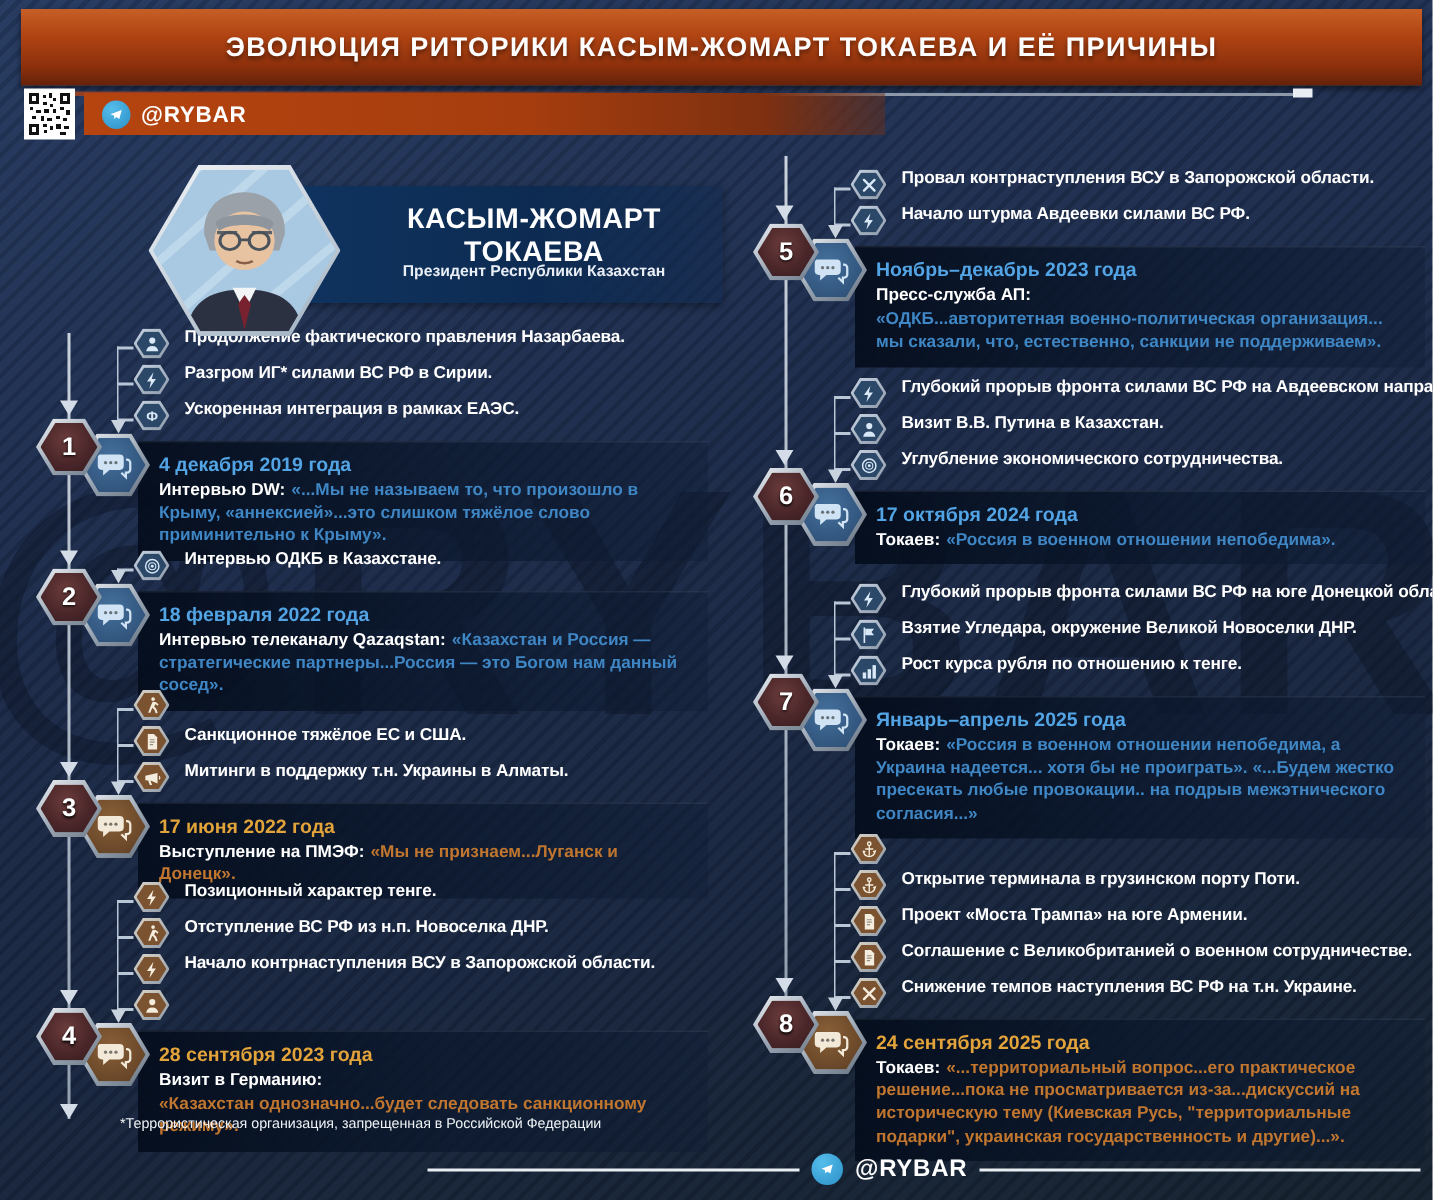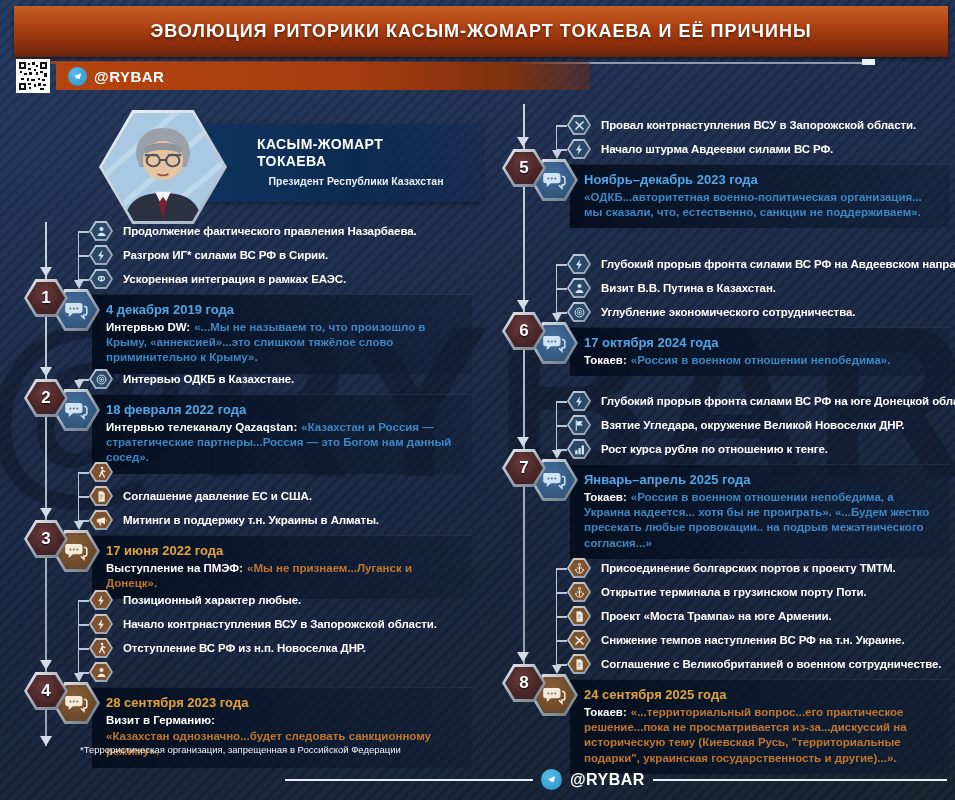--- a/index.html
+++ b/index.html
@@ -29,39 +29,39 @@
     display:flex;align-items:center;gap:7px;padding-left:12px;box-sizing:border-box;}
   .tg-badge{width:19px;height:19px;border-radius:50%;background:radial-gradient(circle at 35% 30%,#55bdea,#2b90c8);
     display:inline-flex;align-items:center;justify-content:center;flex:0 0 auto;}
   .tg-badge svg{width:11px;height:11px;}
   .channel-handle{color:#fff;font-weight:bold;font-size:15px;letter-spacing:.5px;}
   
   .hex-clip{clip-path:polygon(26% 0%,74% 0%,100% 50%,74% 100%,26% 100%,0% 50%);}
   .nameplate{position:absolute;left:170px;top:124px;width:312px;height:78px;z-index:2;
     background:linear-gradient(90deg,#0f3561 0%,#0d2b52 60%,rgba(13,40,78,.40) 100%);
     box-shadow:0 2px 5px rgba(0,0,0,.35);}
-  .pname{position:absolute;left:87px;right:10px;top:12px;color:#fff;
-    font-size:14px;font-weight:bold;line-height:1.18;letter-spacing:.4px;}
+  .pname{position:absolute;left:70px;right:10px;top:12px;text-align:center;color:#fff;
+    font-size:19px;font-weight:bold;line-height:1.18;letter-spacing:.4px;}
   .prole{position:absolute;left:70px;right:10px;top:51px;text-align:center;color:#e9eef5;
     font-size:10.5px;font-weight:bold;}
   .photo-hex{position:absolute;left:99px;top:110px;width:128px;height:114px;z-index:3;
     background:linear-gradient(150deg,#f2f5f8,#9fb0c0);filter:drop-shadow(0 3px 4px rgba(0,0,0,.4));}
   .photo-in{position:absolute;inset:3px;overflow:hidden;}
   .photo-in svg{width:100%;height:100%;display:block;}
   
   .watermark{position:absolute;left:-18px;top:278px;z-index:1;font-size:215px;font-weight:bold;
     letter-spacing:4px;white-space:nowrap;color:rgba(10,17,32,.40);user-select:none;}
   
   .tl-line{position:absolute;width:2px;background:linear-gradient(180deg,#dde4ec,#9fadbd);opacity:.9;z-index:1;}
   .tl-arrow{position:absolute;width:0;height:0;z-index:1;
     border-left:6px solid transparent;border-right:6px solid transparent;border-top:10px solid #d4dde7;}
   
   .timeline-section{position:absolute;width:447px;z-index:2;}
   .bullets{display:flex;flex-direction:column;padding-left:59px;}
-  .bullet-row{height:24px;display:flex;align-items:center;gap:10px;position:relative;}
+  .bullet-row{height:24px;display:flex;align-items:flex-start;gap:10px;position:relative;}
   .tick{position:absolute;left:-11px;top:50%;width:11px;height:1.5px;background:#b9c6d6;}
   .bullet-hex{position:relative;width:24px;height:20px;flex:0 0 auto;
     clip-path:polygon(26% 0%,74% 0%,100% 50%,74% 100%,26% 100%,0% 50%);
     background:linear-gradient(145deg,var(--ibord),#8e9aa9);display:flex;align-items:center;justify-content:center;}
   .bullet-hex::before{content:"";position:absolute;inset:2px;
     clip-path:polygon(26% 0%,74% 0%,100% 50%,74% 100%,26% 100%,0% 50%);background:var(--ifill);}
   .bullet-hex svg{position:relative;z-index:1;width:13px;height:13px;color:var(--iglyph);}
   .bullet-text{color:#fff;font-weight:bold;font-size:11.5px;letter-spacing:-.1px;white-space:nowrap;}
   .branch{position:absolute;left:48px;top:12px;width:0;border-left:1.5px solid #b9c6d6;}
   .branch-arrow{position:absolute;left:44px;width:0;height:0;
@@ -296,21 +296,21 @@
           </span>
   </div>
         <div class="bullet-row">
     <span class="tick"></span>
     <span class="bullet-hex">
             <svg viewBox="0 0 24 24">
               <path d="M6.5 2.5H14l4 4v15H6.5z" fill="currentColor"></path>
               <path d="M9 9.5h6M9 12.5h6M9 15.5h4" stroke="rgba(0,0,0,.4)" stroke-width="1.4"></path>
             </svg>
           </span>
-    <span class="bullet-text">Соглашение давление ЕС и США.</span>
+    <span class="bullet-text">Санкционное тяжёлое ЕС и США.</span>
   </div>
         <div class="bullet-row">
     <span class="tick"></span>
     <span class="bullet-hex">
             <svg viewBox="0 0 24 24">
               <path d="M3.5 9.5v5.5l3.5.5L9 21h2.8l-2-5.6 8.7 3.6V6z" fill="currentColor"></path>
               <path d="M20.5 10a3.2 3.2 0 0 1 0 4" stroke="currentColor" stroke-width="1.5" fill="none"></path>
             </svg>
           </span>
     <span class="bullet-text">Митинги в поддержку т.н. Украины в Алматы.</span>
@@ -339,45 +339,45 @@
   </section>
     <section class="timeline-section sec-bronze" style="left: 30px; top: 588px;">
     <div class="bullets">
         <div class="bullet-row">
     <span class="tick"></span>
     <span class="bullet-hex">
             <svg viewBox="0 0 24 24">
               <path d="M13.5 2 5.5 13.5h5L8.5 22l8-11.5h-5z" fill="currentColor"></path>
             </svg>
           </span>
-    <span class="bullet-text">Позиционный характер любые.</span>
-  </div>
-        <div class="bullet-row">
-    <span class="tick"></span>
-    <span class="bullet-hex">
-            <svg viewBox="0 0 24 24">
-              <path d="M13.5 2 5.5 13.5h5L8.5 22l8-11.5h-5z" fill="currentColor"></path>
-            </svg>
-          </span>
-    <span class="bullet-text">Начало контрнаступления ВСУ в Запорожской области.</span>
+    <span class="bullet-text">Позиционный характер тенге.</span>
   </div>
         <div class="bullet-row">
     <span class="tick"></span>
     <span class="bullet-hex">
             <svg viewBox="0 0 24 24">
               <circle cx="13" cy="3.8" r="2.3" fill="currentColor"></circle>
               <path d="M12.5 7 10 12.5 7 20.5h2.6l2.4-6 2.6 2.4 1.8 4.6 2.3-.9-2-5.1-2.3-2.2 1.4-3.4 2.7 2 1.2-1.7-3.5-2.7z" fill="currentColor"></path>
             </svg>
           </span>
     <span class="bullet-text">Отступление ВС РФ из н.п. Новоселка ДНР.</span>
   </div>
         <div class="bullet-row">
     <span class="tick"></span>
     <span class="bullet-hex">
             <svg viewBox="0 0 24 24">
+              <path d="M13.5 2 5.5 13.5h5L8.5 22l8-11.5h-5z" fill="currentColor"></path>
+            </svg>
+          </span>
+    <span class="bullet-text">Начало контрнаступления ВСУ в Запорожской области.</span>
+  </div>
+        <div class="bullet-row">
+    <span class="tick"></span>
+    <span class="bullet-hex">
+            <svg viewBox="0 0 24 24">
               <circle cx="12" cy="7.5" r="3.8" fill="currentColor"></circle>
               <path d="M4.5 20.5c.6-4.2 3.6-6.4 7.5-6.4s6.9 2.2 7.5 6.4z" fill="currentColor"></path>
             </svg>
           </span>
   </div>
       </div>
     <div class="branch" style="height: 73px;"></div>
     <div class="branch-arrow" style="top: 85px;"></div>
     <div class="quote-wrap">
       <div class="num-hex">
@@ -429,21 +429,21 @@
         <svg viewBox="0 0 24 24">
           <path d="M3 5.5h12.5a2.5 2.5 0 0 1 2.5 2.5v4.5a2.5 2.5 0 0 1-2.5 2.5H9.2l-3.9 3.5V15h-.8A2.5 2.5 0 0 1 2 12.5V8a2.5 2.5 0 0 1 1-2.5z" fill="currentColor"></path>
           <circle cx="6.8" cy="10.6" r="1" fill="rgba(0,0,0,.5)"></circle>
             <circle cx="10" cy="10.6" r="1" fill="rgba(0,0,0,.5)"></circle>
             <circle cx="13.2" cy="10.6" r="1" fill="rgba(0,0,0,.5)"></circle>
           <path d="M19.4 8.7h.6a2 2 0 0 1 2 2v4a2 2 0 0 1-2 2h-.7v2.8l-2.8-2.7" fill="none" stroke="currentColor" stroke-width="1.4"></path>
         </svg>
       </div>
       <div class="qdate">Ноябрь–декабрь 2023 года</div>
       <div class="qtext">
-        <span class="qbody">«ОДКБ...авторитетная военно-политическая организация... мы сказали, что, естественно, санкции не поддерживаем».</span>
+        <b class="qlabel block">Пресс-служба АП:</b><span class="qbody">«ОДКБ...авторитетная военно-политическая организация... мы сказали, что, естественно, санкции не поддерживаем».</span>
       </div>
     </div>
   </section>
     <section class="timeline-section sec-blue" style="left: 508px; top: 252px;">
     <div class="bullets">
         <div class="bullet-row">
     <span class="tick"></span>
     <span class="bullet-hex">
             <svg viewBox="0 0 24 24">
               <path d="M13.5 2 5.5 13.5h5L8.5 22l8-11.5h-5z" fill="currentColor"></path>
@@ -552,21 +552,20 @@
     <div class="bullets">
         <div class="bullet-row">
     <span class="tick"></span>
     <span class="bullet-hex">
             <svg viewBox="0 0 24 24">
               <circle cx="12" cy="4.6" r="2.1" fill="none" stroke="currentColor" stroke-width="1.7"></circle>
               <path d="M12 6.7V19.5M7 11h10" stroke="currentColor" stroke-width="1.7"></path>
               <path d="M4.5 13.5c1 4.5 3.5 7 7.5 7s6.5-2.5 7.5-7l-2.8 1.2M4.5 13.5l2.8 1.2" stroke="currentColor" stroke-width="1.7" fill="none"></path>
             </svg>
           </span>
-    <span class="bullet-text">Присоединение болгарских портов к проекту ТМТМ.</span>
   </div>
         <div class="bullet-row">
     <span class="tick"></span>
     <span class="bullet-hex">
             <svg viewBox="0 0 24 24">
               <circle cx="12" cy="4.6" r="2.1" fill="none" stroke="currentColor" stroke-width="1.7"></circle>
               <path d="M12 6.7V19.5M7 11h10" stroke="currentColor" stroke-width="1.7"></path>
               <path d="M4.5 13.5c1 4.5 3.5 7 7.5 7s6.5-2.5 7.5-7l-2.8 1.2M4.5 13.5l2.8 1.2" stroke="currentColor" stroke-width="1.7" fill="none"></path>
             </svg>
           </span>
@@ -579,34 +578,34 @@
               <path d="M6.5 2.5H14l4 4v15H6.5z" fill="currentColor"></path>
               <path d="M9 9.5h6M9 12.5h6M9 15.5h4" stroke="rgba(0,0,0,.4)" stroke-width="1.4"></path>
             </svg>
           </span>
     <span class="bullet-text">Проект «Моста Трампа» на юге Армении.</span>
   </div>
         <div class="bullet-row">
     <span class="tick"></span>
     <span class="bullet-hex">
             <svg viewBox="0 0 24 24">
-              <path d="M5.5 5.5 18.5 18.5M18.5 5.5 5.5 18.5" stroke="currentColor" stroke-width="3" stroke-linecap="round"></path>
-            </svg>
-          </span>
-    <span class="bullet-text">Снижение темпов наступления ВС РФ на т.н. Украине.</span>
-  </div>
-        <div class="bullet-row">
-    <span class="tick"></span>
-    <span class="bullet-hex">
-            <svg viewBox="0 0 24 24">
               <path d="M6.5 2.5H14l4 4v15H6.5z" fill="currentColor"></path>
               <path d="M9 9.5h6M9 12.5h6M9 15.5h4" stroke="rgba(0,0,0,.4)" stroke-width="1.4"></path>
             </svg>
           </span>
     <span class="bullet-text">Соглашение с Великобританией о военном сотрудничестве.</span>
+  </div>
+        <div class="bullet-row">
+    <span class="tick"></span>
+    <span class="bullet-hex">
+            <svg viewBox="0 0 24 24">
+              <path d="M5.5 5.5 18.5 18.5M18.5 5.5 5.5 18.5" stroke="currentColor" stroke-width="3" stroke-linecap="round"></path>
+            </svg>
+          </span>
+    <span class="bullet-text">Снижение темпов наступления ВС РФ на т.н. Украине.</span>
   </div>
       </div>
     <div class="branch" style="height: 97px;"></div>
     <div class="branch-arrow" style="top: 109px;"></div>
     <div class="quote-wrap">
       <div class="num-hex">
         <span class="num">8</span>
       </div>
       <div class="chat-hex">
         <svg viewBox="0 0 24 24">

